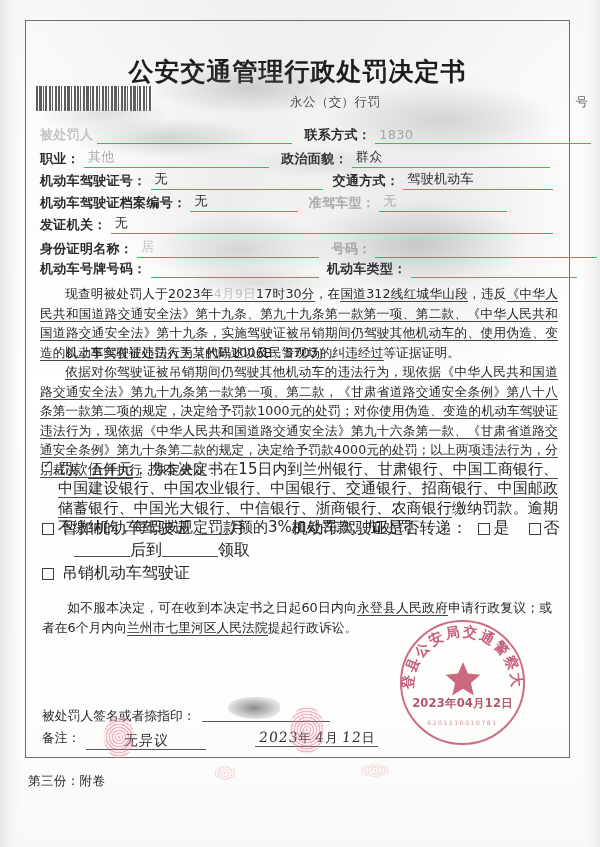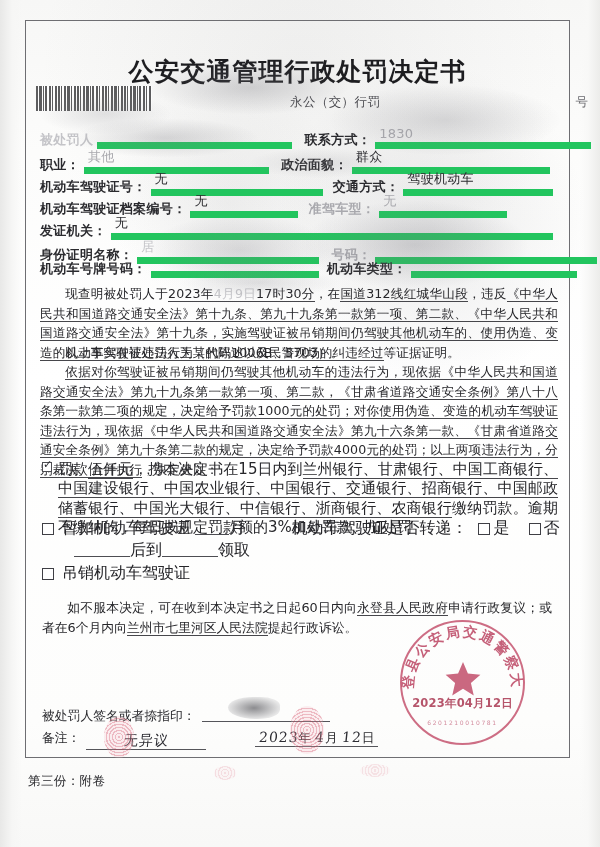--- a/index.html
+++ b/index.html
@@ -89,21 +89,21 @@
     left: 40px; width: 518px;
     height: 21px;
     font-size: 13px;
     color: #2b2b2f;
     white-space: nowrap;
   }
   .fl { display: inline-block; vertical-align: bottom; }
   .flabel { font-weight: 600; letter-spacing: .3px; }
   .fvalue {
     display: inline-block;
-    border-bottom: 7px solid #22c55e;
+    border-bottom: 1px solid #22c55e;
     text-align: left;
     padding: 0 2px 1px 4px;
     vertical-align: bottom;
     min-height: 15px;
     box-sizing: border-box;
     letter-spacing: .3px;
   }
   .faint { color: #a9a9ae; }
   .vfaint { color: #c4c4c8; }
 

